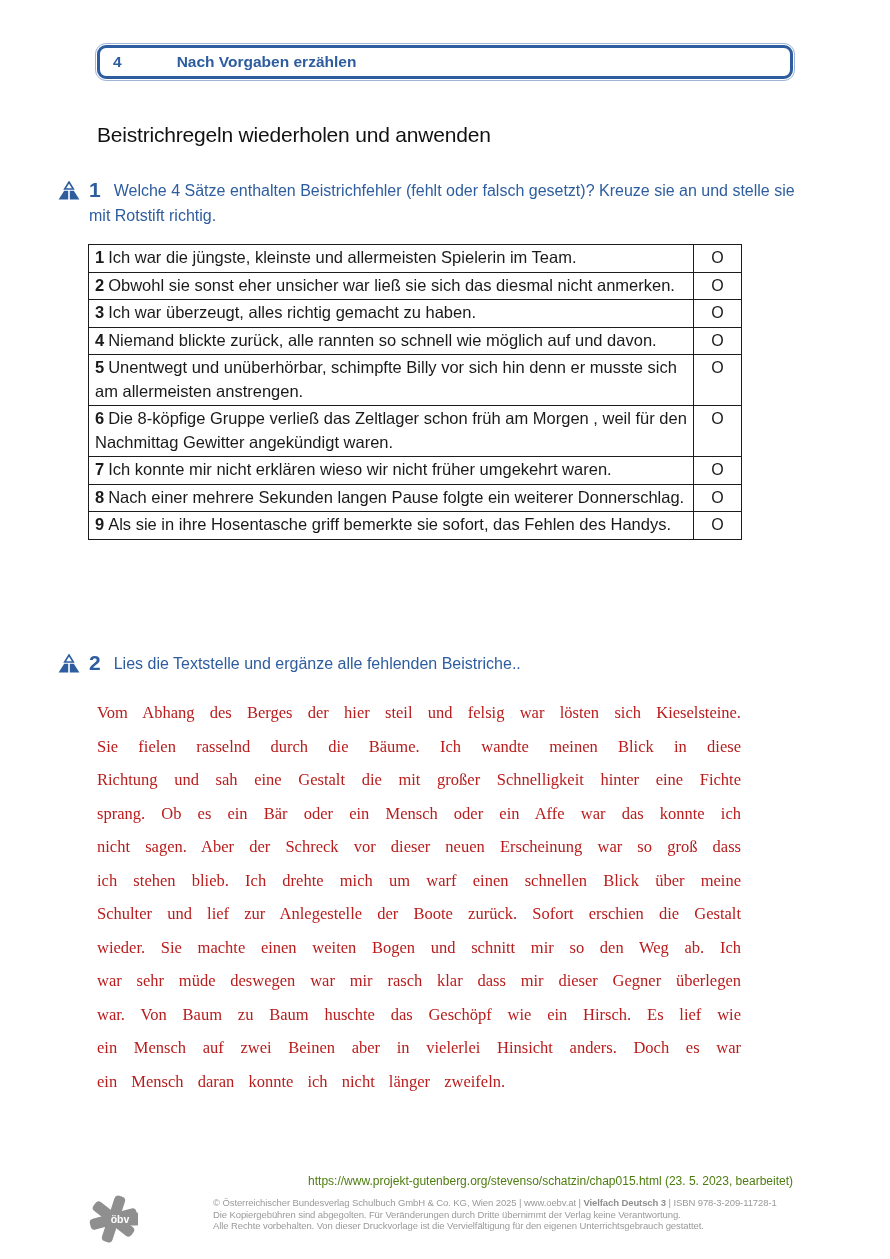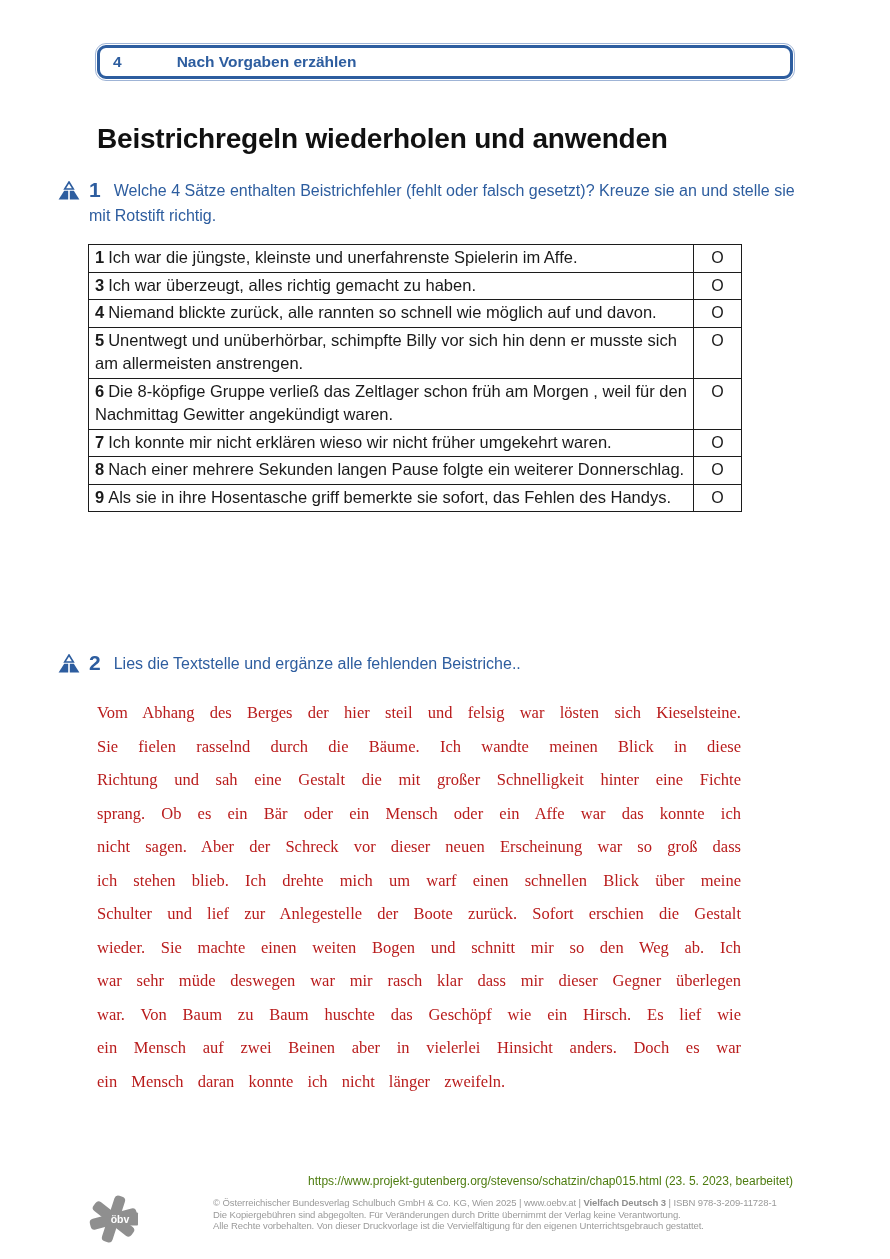--- a/index.html
+++ b/index.html
@@ -32,22 +32,22 @@
     font-weight: bold; font-size: 15.5px; color: #2d5d9f; margin-right: 11px;
   }
   .unit-box .unit-label {
     font-weight: bold; font-size: 15.5px; color: #2d5d9f; padding-left: 44px;
   }
 
   
   .page-title {
     position: absolute;
     left: 97px; top: 123px;
-    font-size: 28px;
-    font-weight: bold;
+    font-size: 21px;
+    font-weight: normal;
     letter-spacing: -0.2px;
     color: #111;
   }
 
   
   .task {
     position: absolute;
     left: 56px;
     width: 740px;
   }
@@ -150,21 +150,25 @@
         <polygon points="8.2,9.8 12.2,9.8 12.2,18.5 2.6,18.5" fill="#2d5d9f"></polygon>
         <polygon points="13.8,9.8 17.8,9.8 23.4,18.5 13.8,18.5" fill="#2d5d9f"></polygon>
       </svg>
     </span>
     <p class="task-instr"><span class="task-num">1</span><span>Welche 4 Sätze enthalten Beistrichfehler (fehlt oder falsch gesetzt)? Kreuze sie an und stelle sie mit Rotstift richtig.</span></p>
   </div>
 
   <table class="sentence-table">
     <tbody>
         <tr>
-      <td class="sent"><b>1</b><span>Ich war die jüngste, kleinste und unerfahrenste Spielerin im Affe.</span></td>
+      <td class="sent"><b>1</b><span>Ich war die jüngste, kleinste und allermeisten Spielerin im Team.</span></td>
+      <td class="mark"><span>O</span></td>
+    </tr>
+    <tr>
+      <td class="sent"><b>2</b><span>Obwohl sie sonst eher unsicher war ließ sie sich das diesmal nicht anmerken.</span></td>
       <td class="mark"><span>O</span></td>
     </tr>
     <tr>
       <td class="sent"><b>3</b><span>Ich war überzeugt, alles richtig gemacht zu haben.</span></td>
       <td class="mark"><span>O</span></td>
     </tr>
     <tr>
       <td class="sent"><b>4</b><span>Niemand blickte zurück, alle rannten so schnell wie möglich auf und davon.</span></td>
       <td class="mark"><span>O</span></td>
     </tr>

